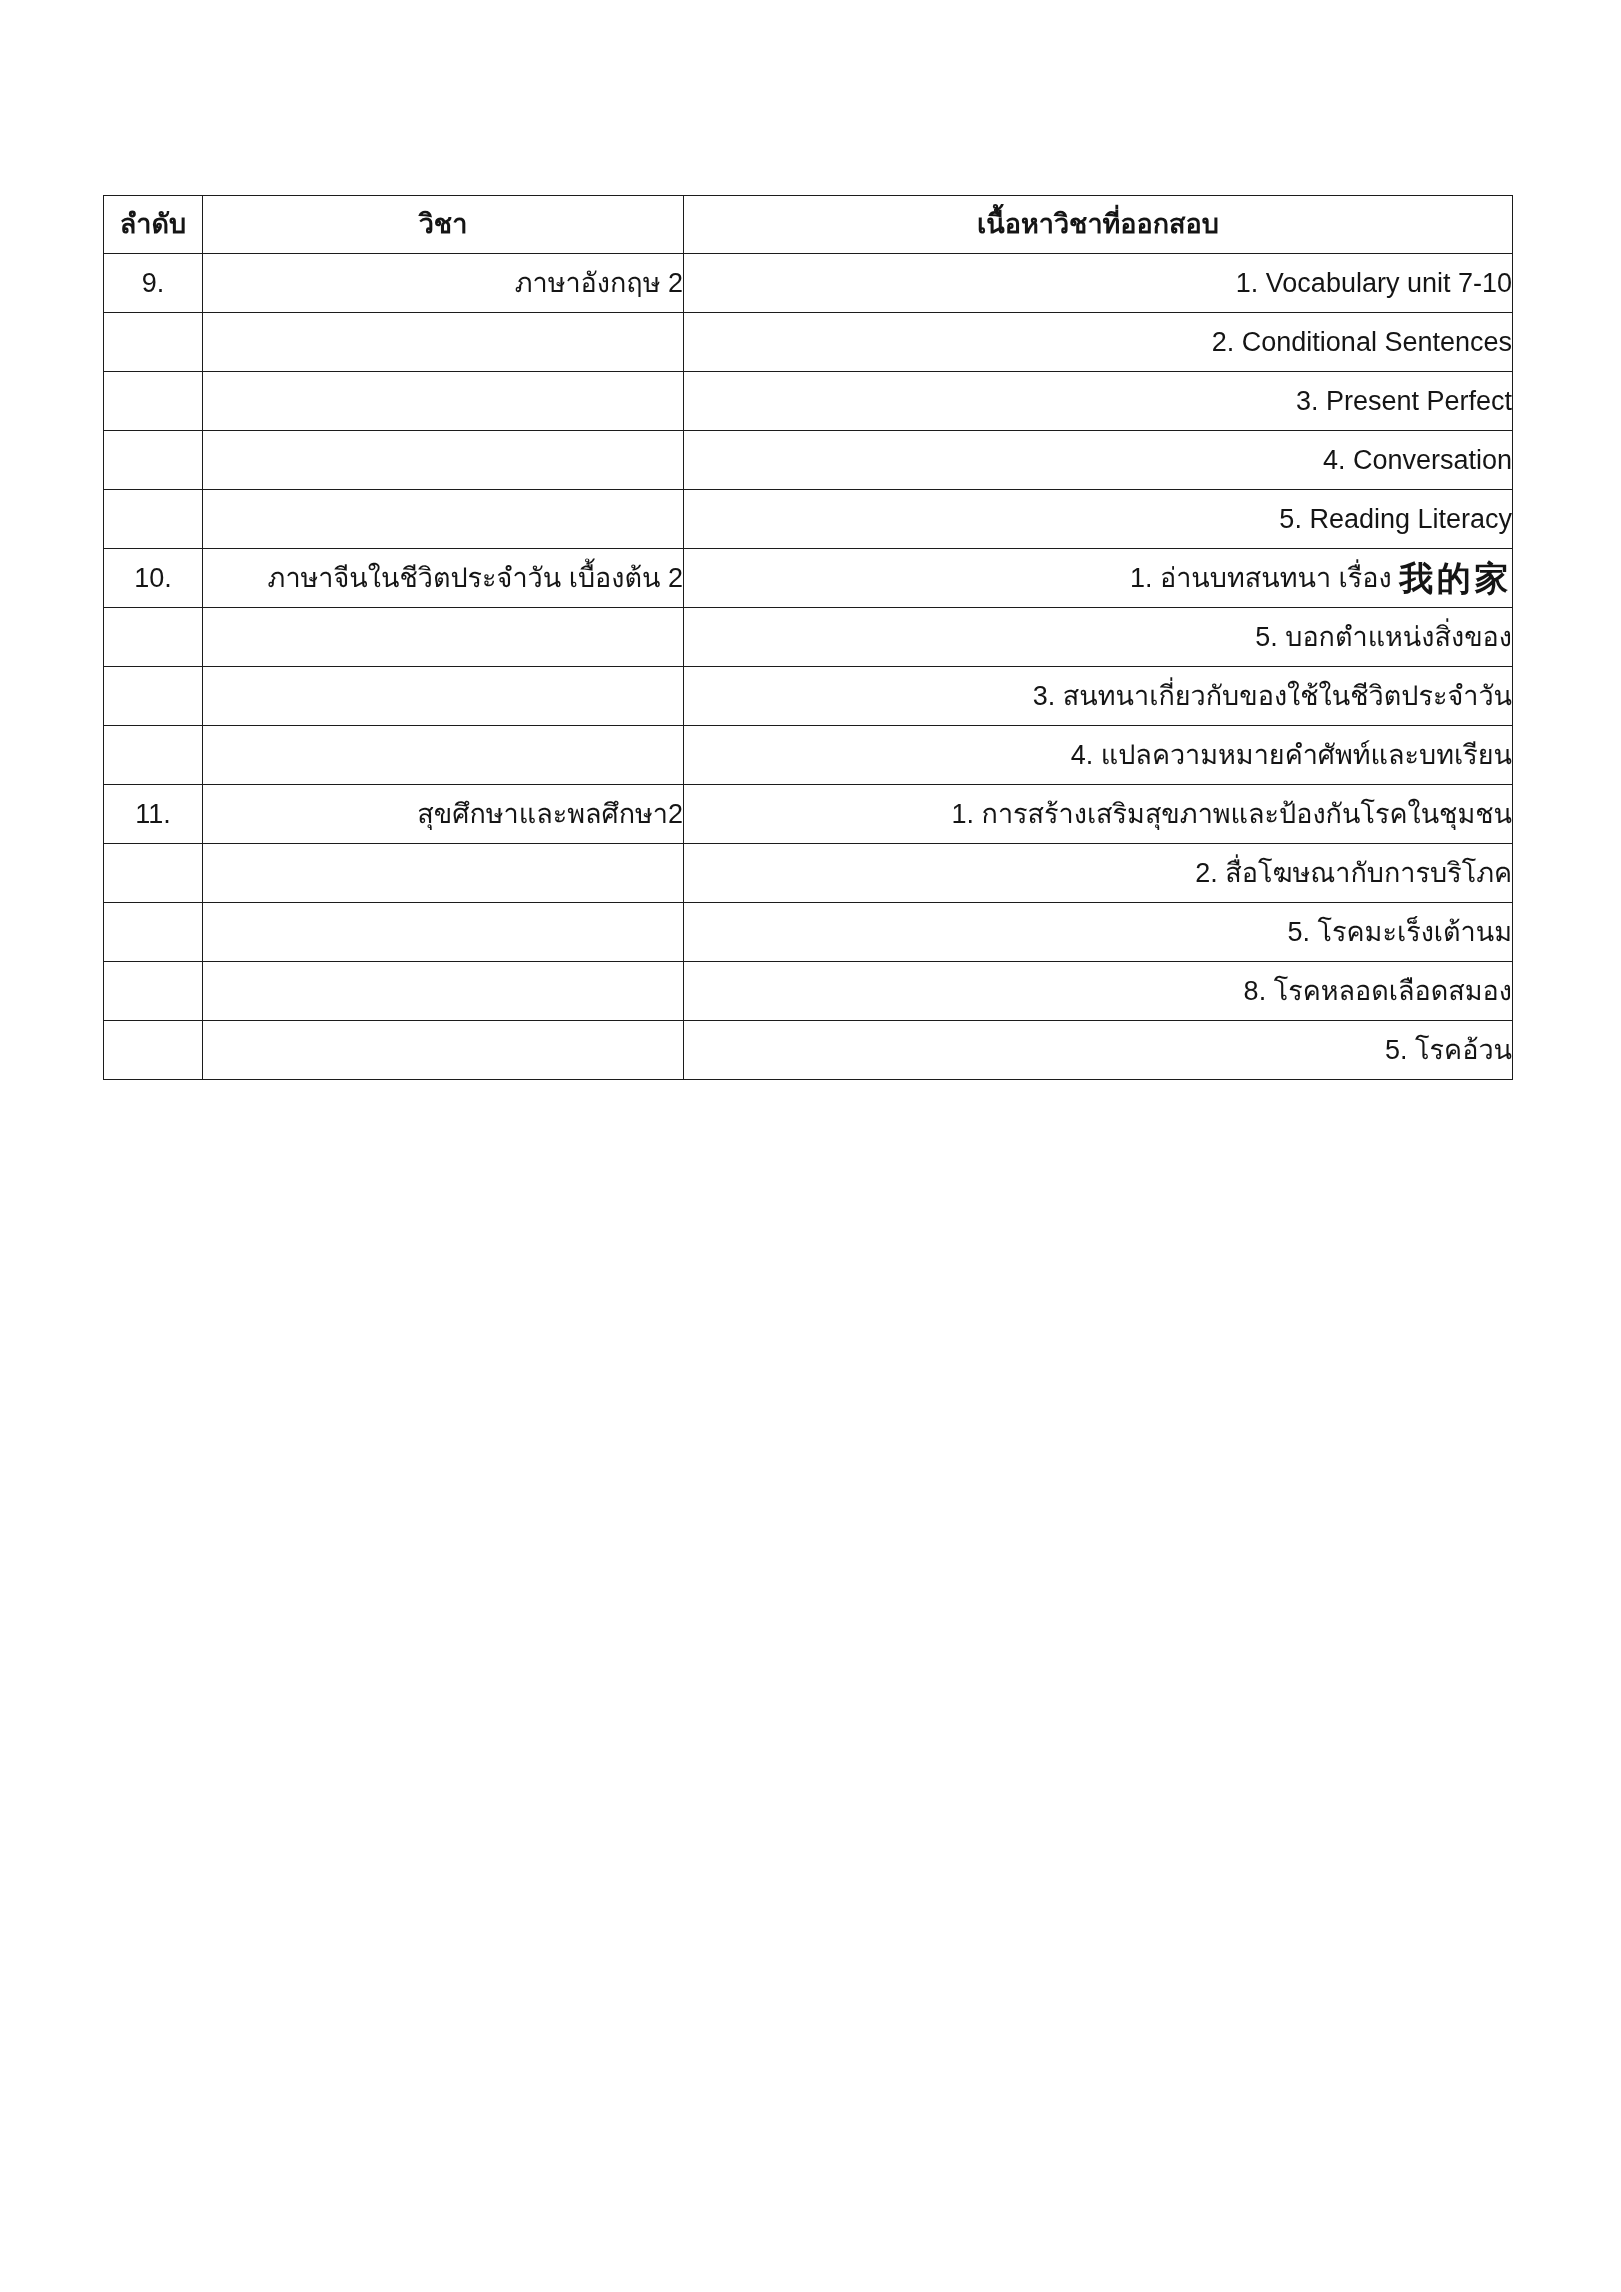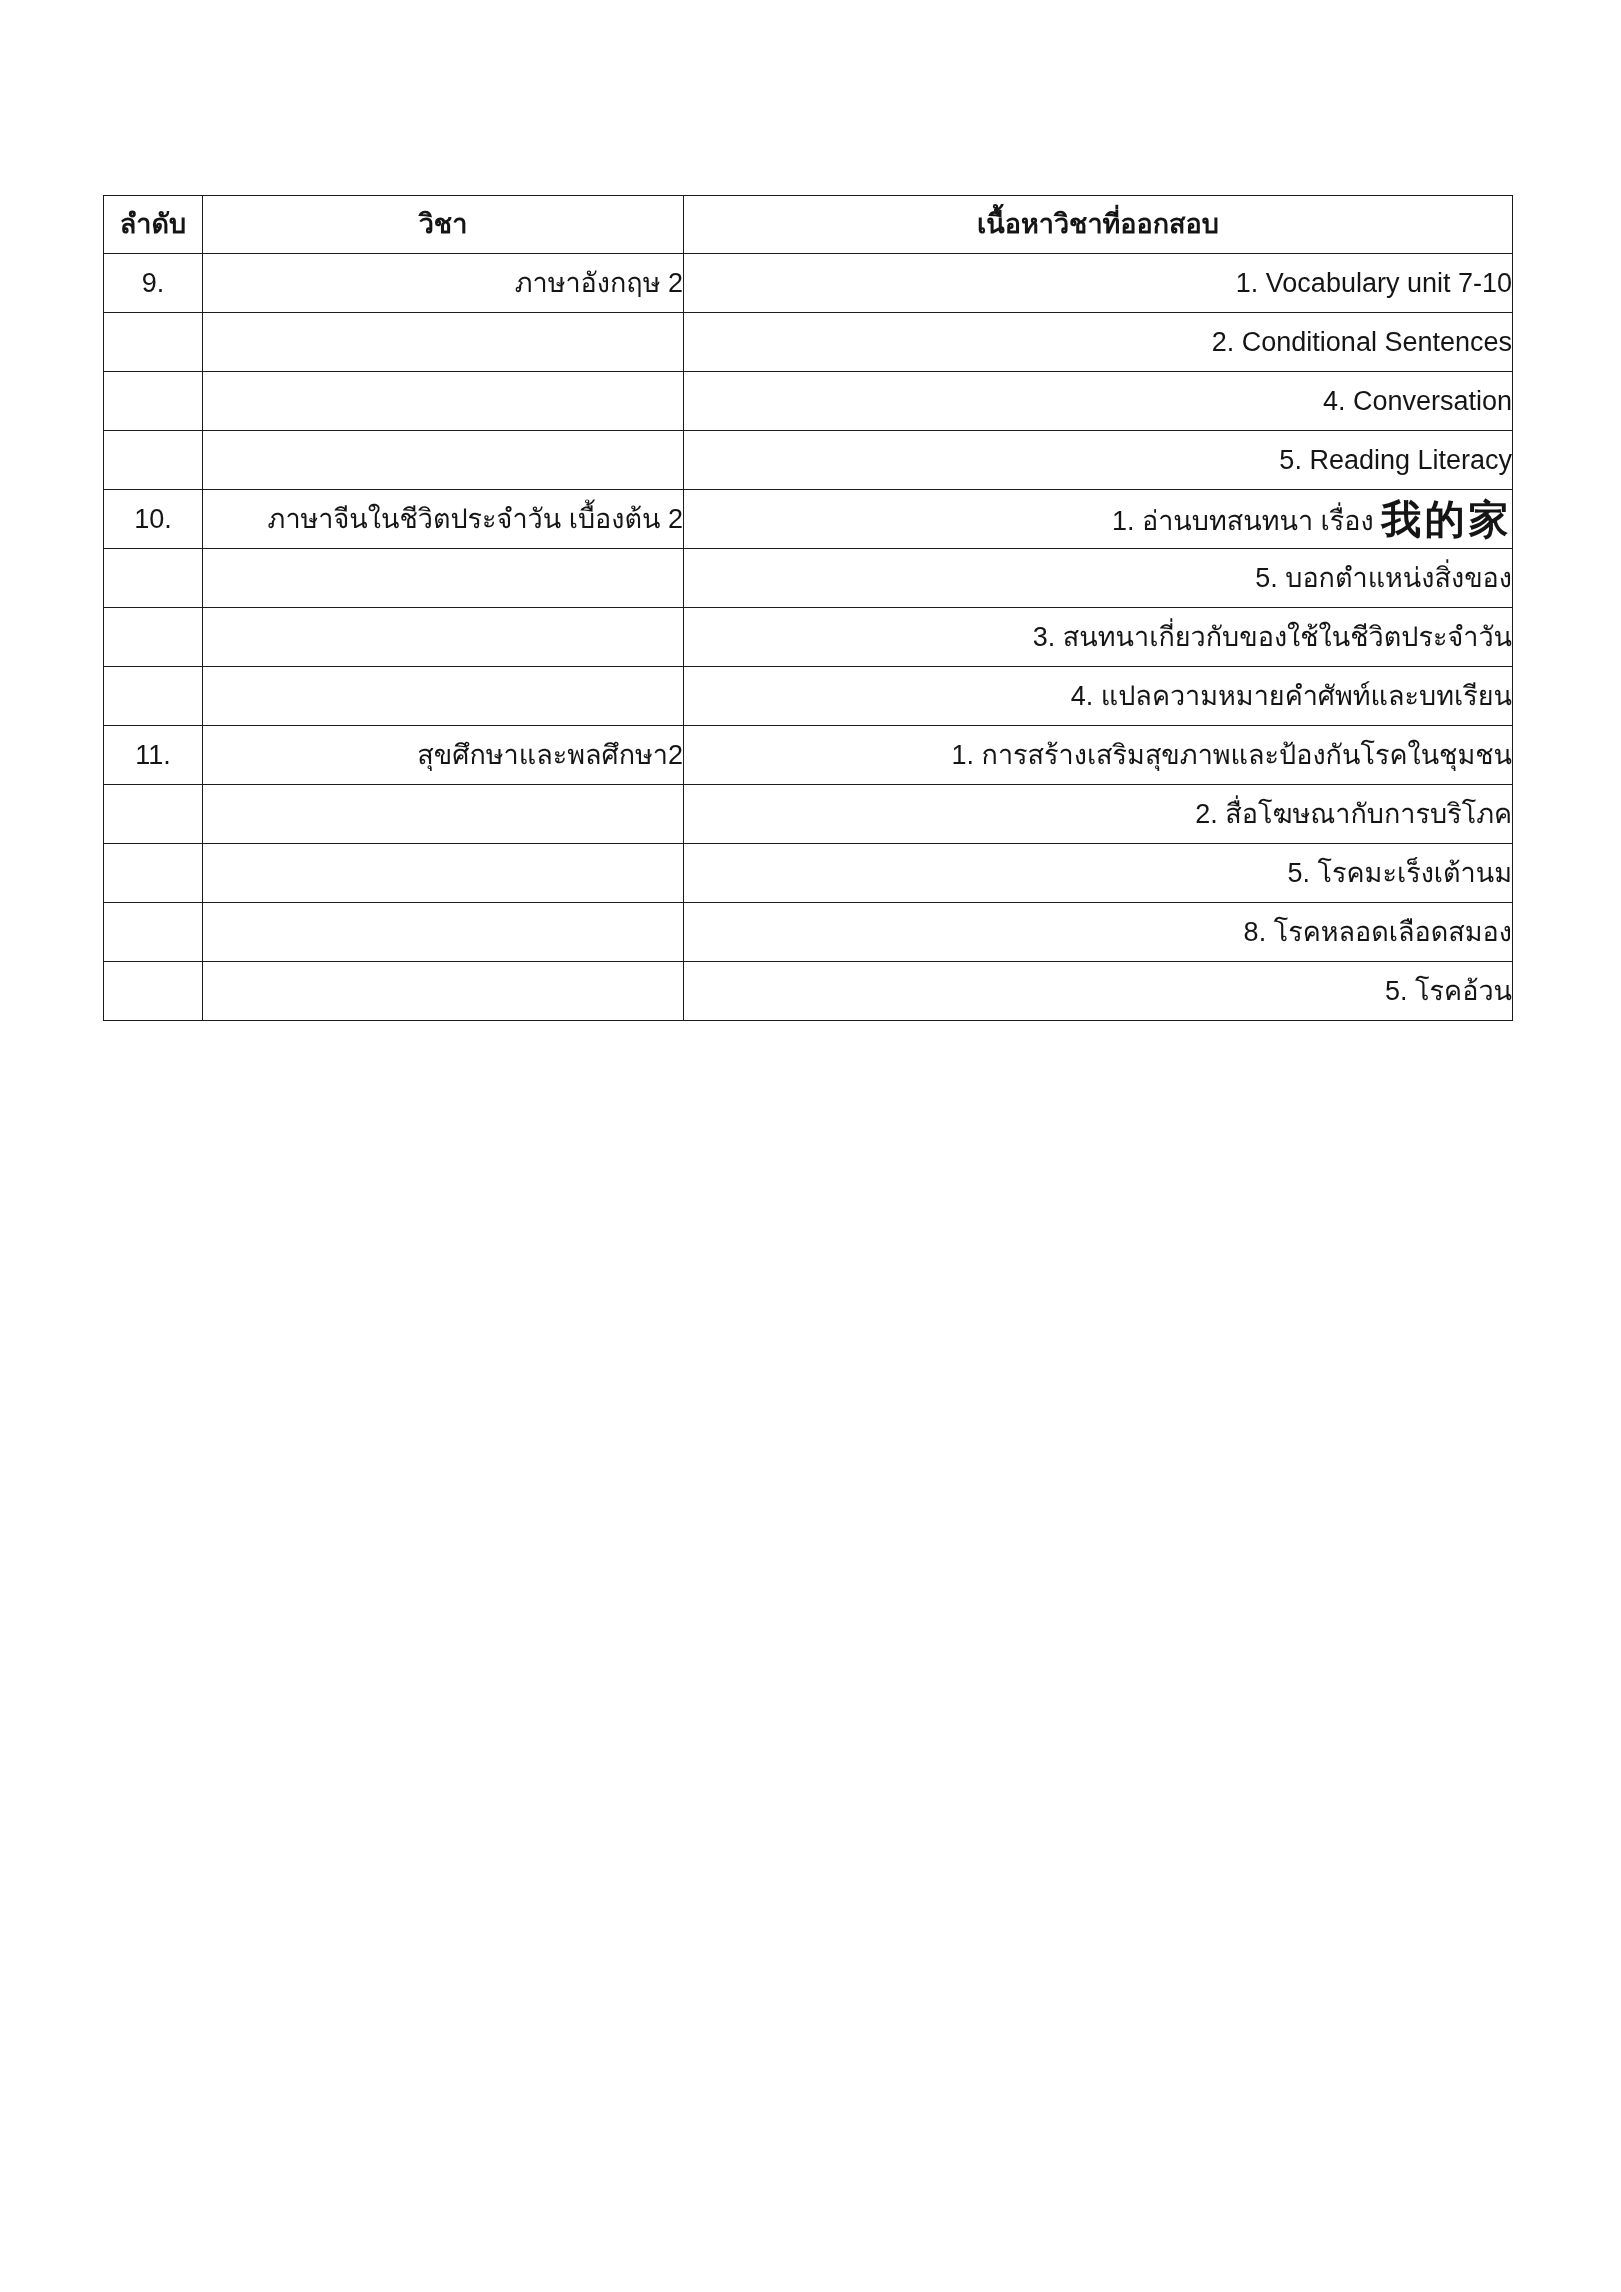--- a/index.html
+++ b/index.html
@@ -45,21 +45,21 @@
     font-weight: bold;
     font-size: 28px;
     text-align: center;
   }
   td.c-num  { text-align: center; }
   td.c-subj { text-align: right; padding-left: 19.7px; }
   td.c-item { text-align: right; padding-left: 16px; }
 
   .cjk {
     font-weight: bold;
-    font-size: 40px;
+    font-size: 34px;
     letter-spacing: 3.6px;
     vertical-align: -2.7px;
   }
 </style>
 </head>
 <body>
 
 <div class="page">
 
   <table class="exam-table">
@@ -78,20 +78,25 @@
 
     <tr>
       <td class="c-num">9.</td>
       <td class="c-subj">ภาษาอังกฤษ 2</td>
       <td class="c-item">1. Vocabulary unit 7-10</td>
     </tr>
     <tr>
       <td class="c-num"></td>
       <td class="c-subj"></td>
       <td class="c-item">2. Conditional Sentences</td>
+    </tr>
+    <tr>
+      <td class="c-num"></td>
+      <td class="c-subj"></td>
+      <td class="c-item">3. Present Perfect</td>
     </tr>
     <tr>
       <td class="c-num"></td>
       <td class="c-subj"></td>
       <td class="c-item">4. Conversation</td>
     </tr>
     <tr>
       <td class="c-num"></td>
       <td class="c-subj"></td>
       <td class="c-item">5. Reading Literacy</td>

